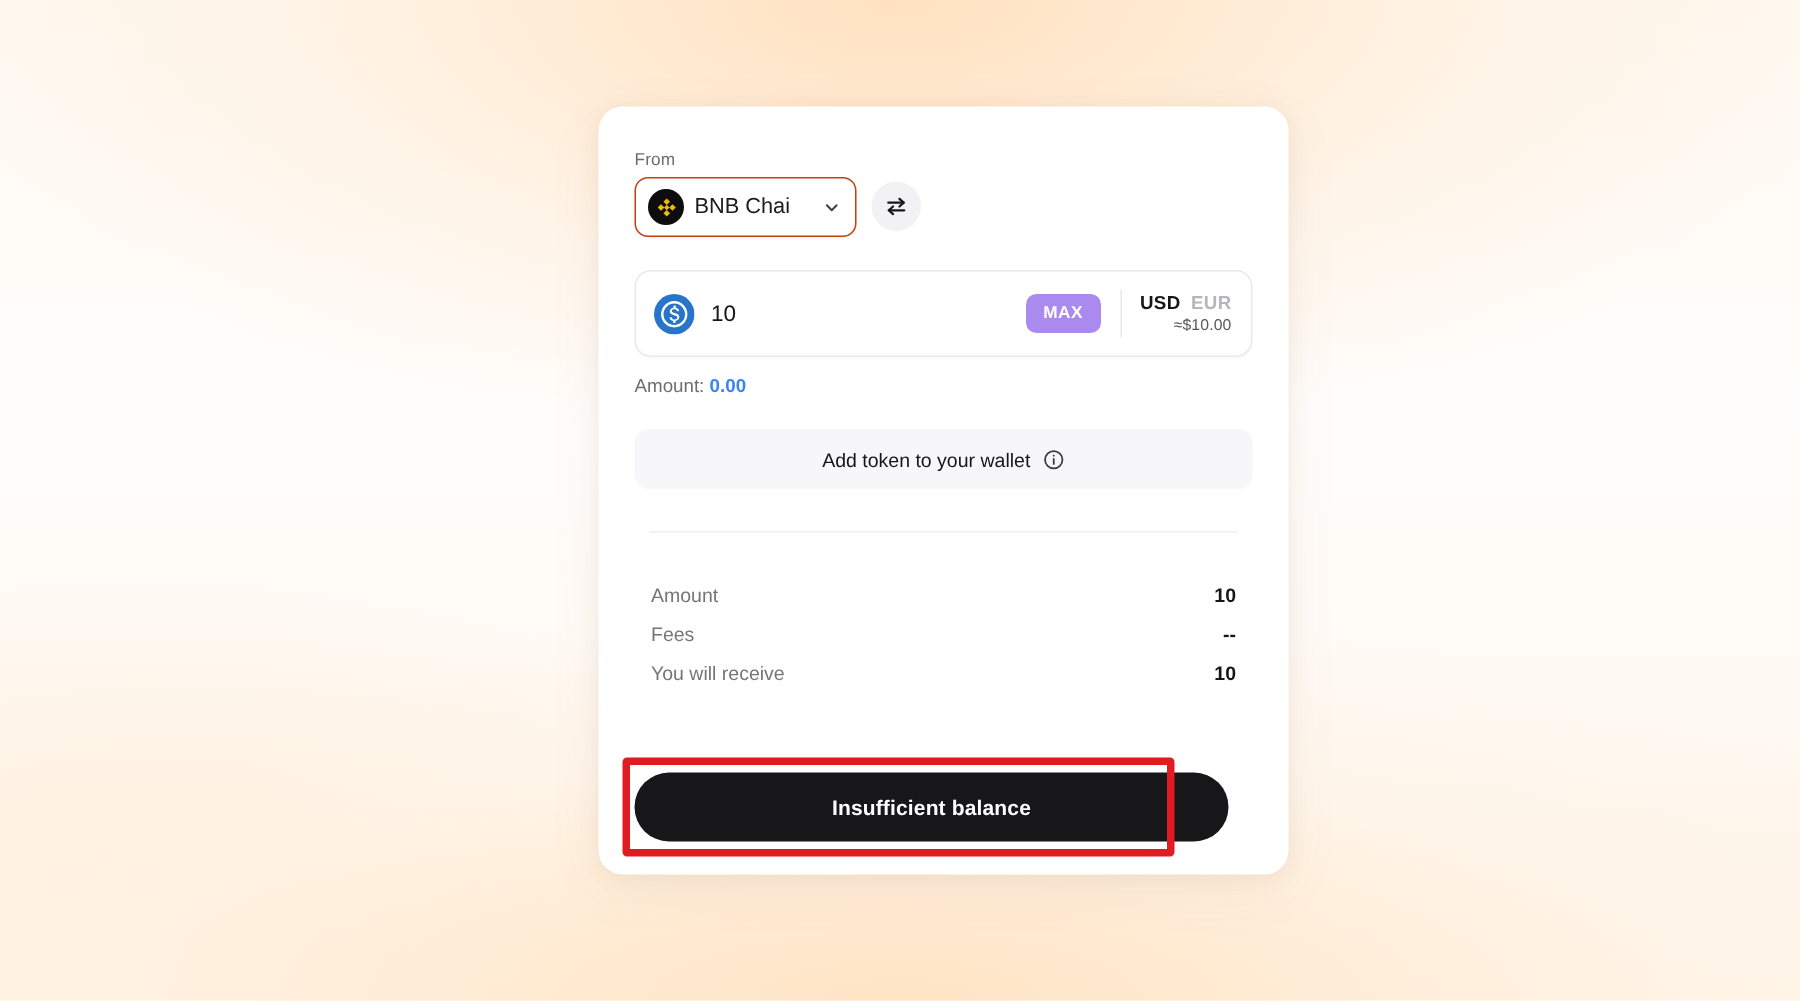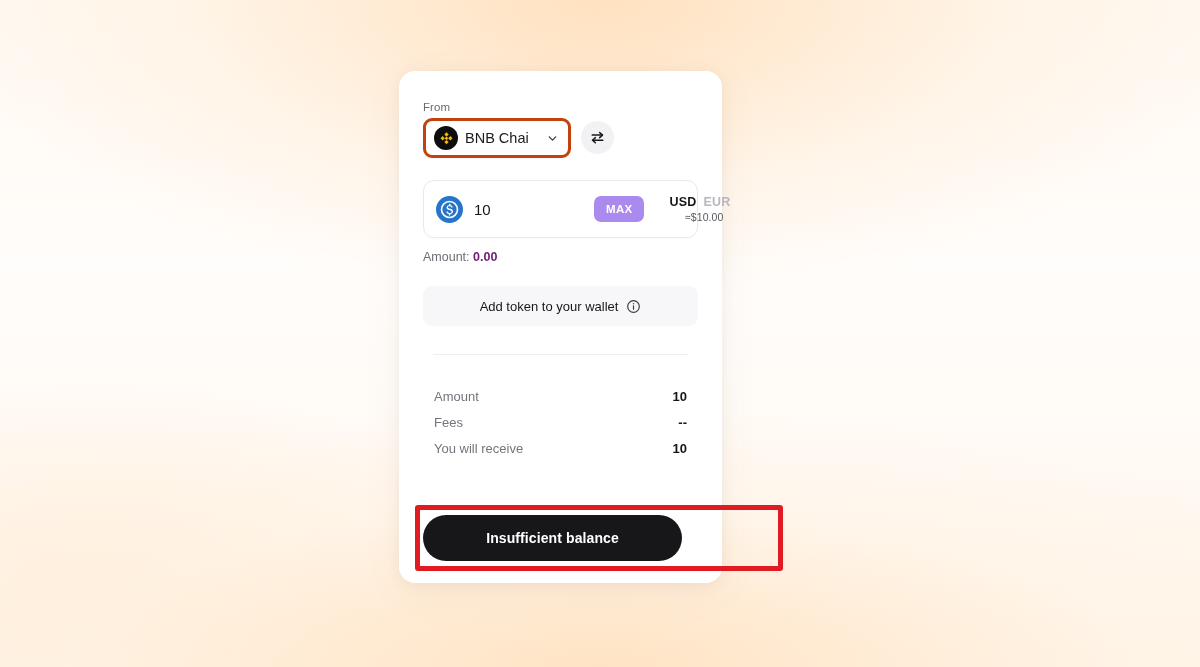--- a/index.html
+++ b/index.html
@@ -23,21 +23,21 @@
   .stage {
     position: absolute;
     inset: 0;
   }
 
   
   .card {
     position: absolute;
     left: 399px;
     top: 71px;
-    width: 323px;
+    width: 460px;
     height: 512px;
     background: #ffffff;
     border-radius: 16px;
     box-shadow: 0 2px 14px rgba(120,90,60,0.07), 0 10px 40px rgba(140,110,80,0.06);
     padding: 24px;
   }
 
   
   .chain-row {
     display: flex;
@@ -52,21 +52,21 @@
 
   .chain-label {
     font-size: 11.5px;
     color: #6b6b72;
     margin-bottom: 5px;
     letter-spacing: 0.1px;
   }
 
   .chain-select {
     height: 40px;
-    border: 3px solid #c2410c;
+    border: 1px solid #c2410c;
     border-radius: 9px;
     background: #fff;
     display: flex;
     align-items: center;
     padding: 0 9px 0 8px;
     gap: 7px;
     box-shadow: 0 1px 2px rgba(0,0,0,0.03);
     cursor: pointer;
   }
 
@@ -198,21 +198,21 @@
     margin-top: 2px;
     letter-spacing: 0.1px;
   }
 
   
   .balance {
     margin-top: 12px;
     font-size: 12.5px;
     color: #6d6d75;
   }
-  .balance b { color: #701a75; font-weight: bold; }
+  .balance b { color: #3b82f6; font-weight: bold; }
 
   
   .add-token {
     margin-top: 22px;
     height: 40px;
     background: #f7f7f9;
     border-radius: 9px;
     display: flex;
     align-items: center;
     justify-content: center;

